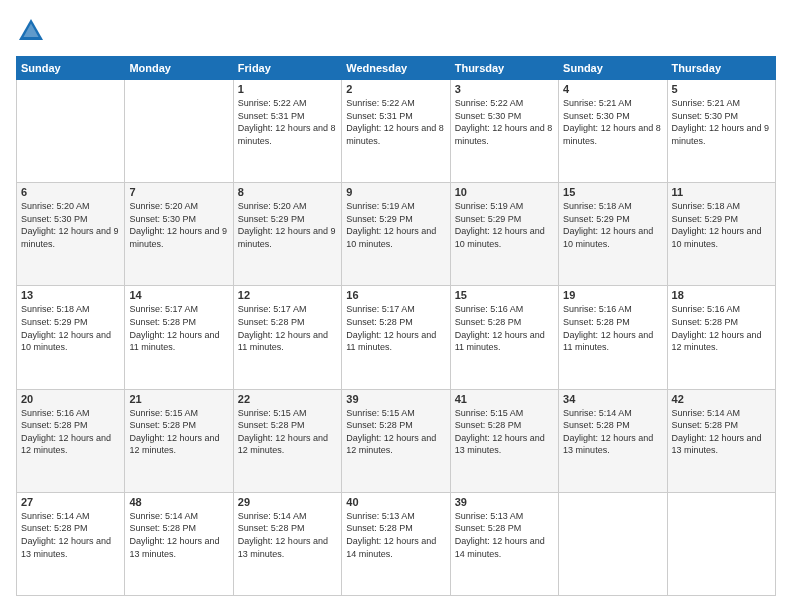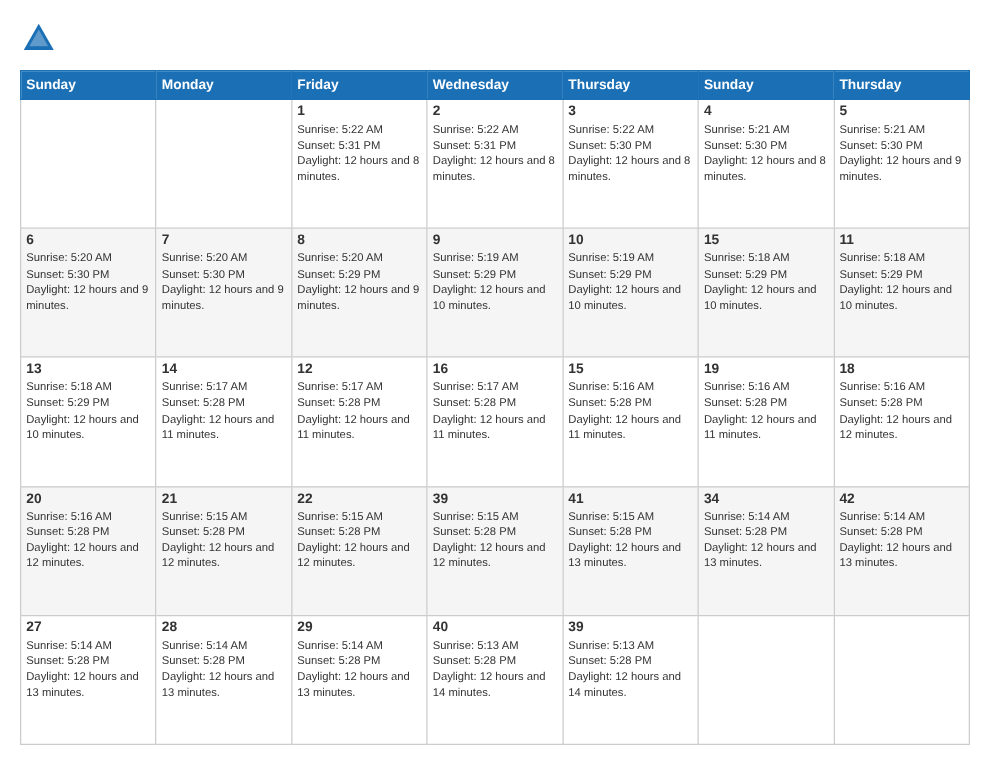--- a/index.html
+++ b/index.html
@@ -308,21 +308,21 @@
           </td>
         </tr>
         <tr class="row-odd">
           <td>
             <span class="day-number">27</span>
             <div class="day-info" style="white-space: pre-line;">Sunrise: 5:14 AM
 Sunset: 5:28 PM
 Daylight: 12 hours and 13 minutes.</div>
           </td>
           <td>
-            <span class="day-number">28</span>
+            <span class="day-number">48</span>
             <div class="day-info" style="white-space: pre-line;">Sunrise: 5:14 AM
 Sunset: 5:28 PM
 Daylight: 12 hours and 13 minutes.</div>
           </td>
           <td>
             <span class="day-number">29</span>
             <div class="day-info" style="white-space: pre-line;">Sunrise: 5:14 AM
 Sunset: 5:28 PM
 Daylight: 12 hours and 13 minutes.</div>
           </td>

